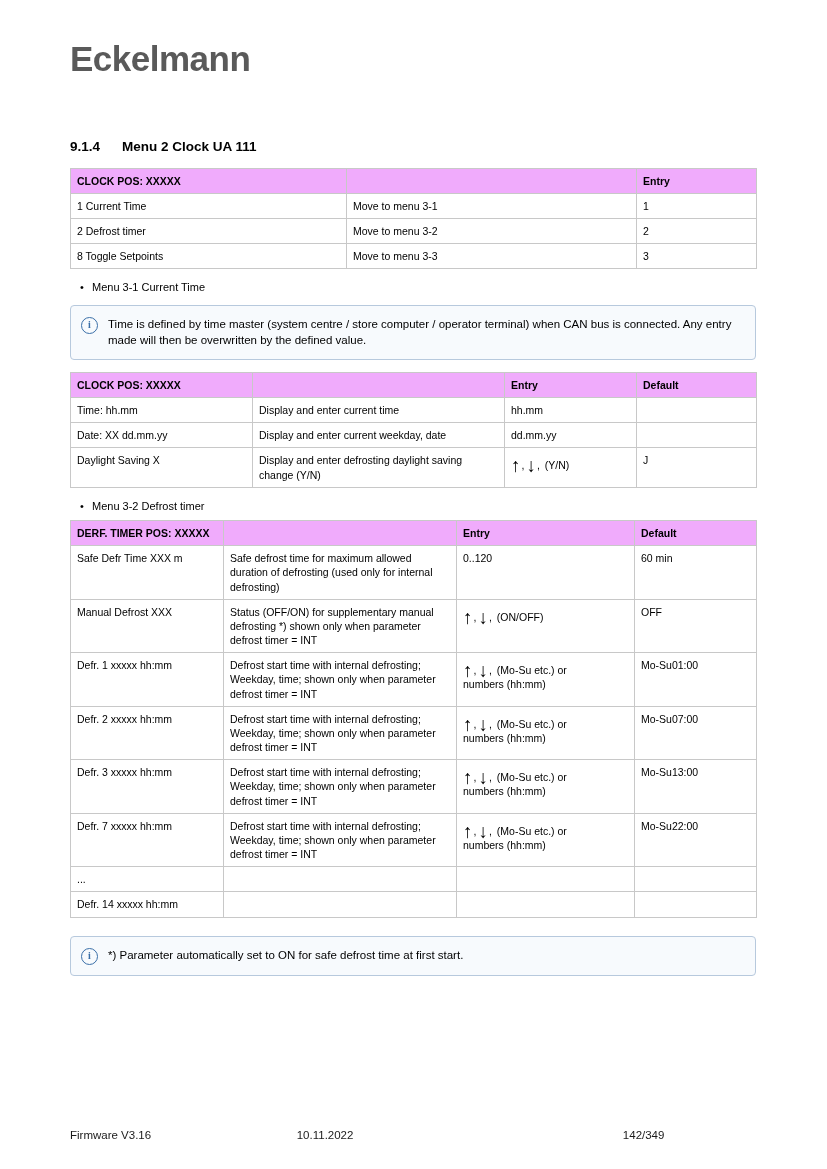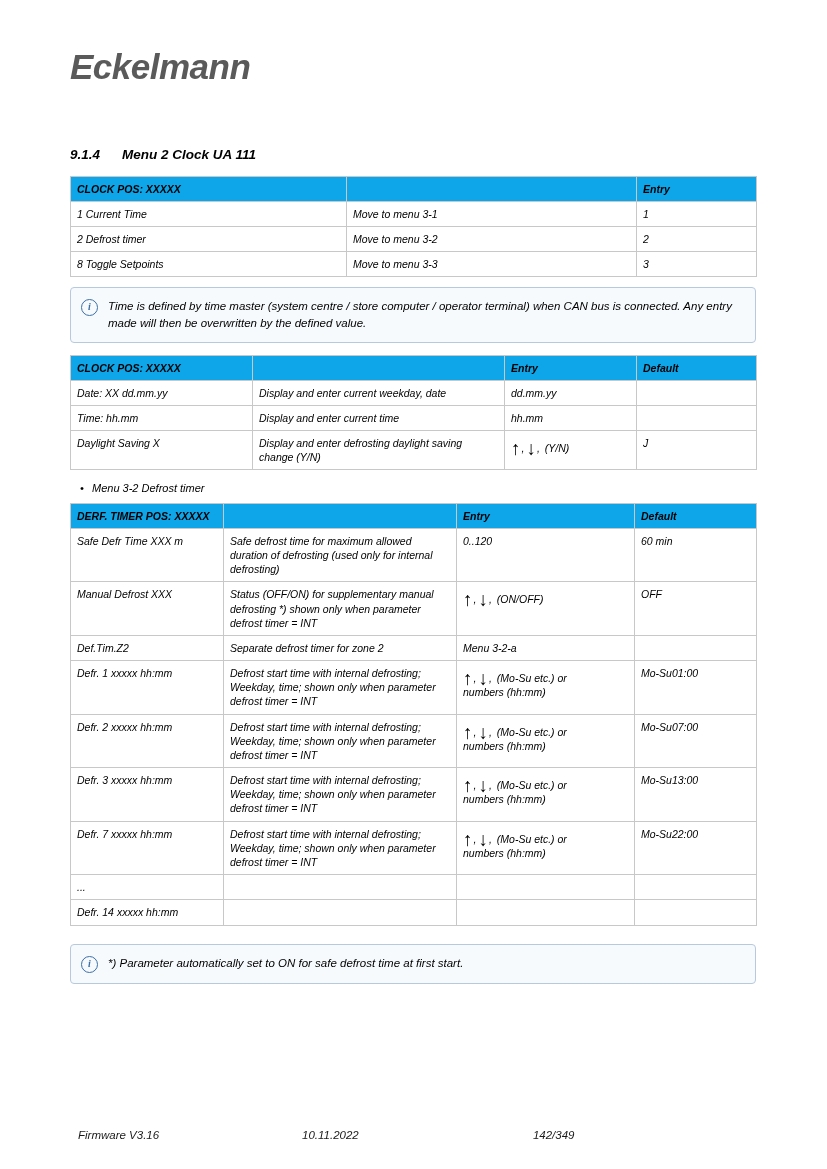--- a/index.html
+++ b/index.html
@@ -13,22 +13,21 @@
     font-family: "Liberation Sans", sans-serif;
     color: #000000;
     position: relative;
     overflow: hidden;
   }
   .page {
     position: relative;
     width: 827px;
     height: 1169px;
     box-sizing: border-box;
-    padding: 8px 70px;
-    font-style: italic;
+    padding: 0 70px;
   }
   .logo {
     font-size: 35px;
     font-weight: bold;
     color: #5a5a5a;
     letter-spacing: -0.5px;
     padding-top: 38px;
     line-height: 1.2;
   }
   h2.section-title {
@@ -49,21 +48,21 @@
   }
   table td, table th {
     border: 1px solid #c8c8c8;
     padding: 5px 6px;
     vertical-align: top;
     text-align: left;
     font-weight: normal;
     line-height: 1.35;
   }
   thead th {
-    background: #0ea5e9;
+    background: #f0abfc;
     font-weight: bold;
   }
   .bullet {
     font-size: 11px;
     margin: 11px 0 7px 22px;
     position: relative;
     line-height: 1.3;
   }
   .bullet::before {
     content: "\2022";
@@ -116,30 +115,30 @@
     font-size: 10.5px;
     margin: 0 2px 0 1px;
   }
   .arrows .tail {
     font-size: 10.5px;
     margin-left: 3px;
   }
 
   .footer {
     position: absolute;
-    left: 78px;
+    left: 70px;
     right: 70px;
     bottom: 28px;
     display: flex;
     font-size: 11.5px;
     color: #1a1a1a;
   }
   .footer .f-left { flex: 0 0 33%; }
   .footer .f-mid { flex: 0 0 34%; text-align: left; }
-  .footer .f-right { flex: 0 0 33%; text-align: left; }
+  .footer .f-right { flex: 0 0 33%; text-align: center; }
 
   .t1 col.c1 { width: 276px; }
   .t1 col.c2 { width: 290px; }
   .t1 col.c3 { width: 120px; }
 
   .t2 col.c1 { width: 182px; }
   .t2 col.c2 { width: 252px; }
   .t2 col.c3 { width: 132px; }
   .t2 col.c4 { width: 120px; }
 
@@ -184,20 +183,21 @@
         <td>2</td>
       </tr>
       <tr>
         <td>8 Toggle Setpoints</td>
         <td>Move to menu 3-3</td>
         <td>3</td>
       </tr>
     </tbody>
   </table>
 
+  <div class="bullet">Menu 3-1 Current Time</div>
 
   <div class="note">
     <div class="info-icon">i</div>
     <div class="note-text">Time is defined by time master (system centre / store computer / operator terminal) when CAN bus is connected. Any entry made will then be overwritten by the defined value.</div>
   </div>
 
   <table class="t2">
     <colgroup>
         <col class="c1">
         <col class="c2">
@@ -207,29 +207,29 @@
     <thead>
       <tr>
         <th>CLOCK POS: XXXXX</th>
         <th></th>
         <th>Entry</th>
         <th>Default</th>
       </tr>
     </thead>
     <tbody>
       <tr>
+        <td>Time: hh.mm</td>
+        <td>Display and enter current time</td>
+        <td>hh.mm</td>
+        <td></td>
+      </tr>
+      <tr>
         <td>Date: XX dd.mm.yy</td>
         <td>Display and enter current weekday, date</td>
         <td>dd.mm.yy</td>
-        <td></td>
-      </tr>
-      <tr>
-        <td>Time: hh.mm</td>
-        <td>Display and enter current time</td>
-        <td>hh.mm</td>
         <td></td>
       </tr>
       <tr>
         <td>Daylight Saving X</td>
         <td>Display and enter defrosting daylight saving change (Y/N)</td>
         <td>
           <span class="arrows">
             <span class="ar">↑</span><span class="sep">,</span><span class="ar">↓</span><span class="sep">,</span><span class="tail">(Y/N)</span>
           </span>
         </td>
@@ -268,26 +268,20 @@
         <td>Manual Defrost XXX</td>
         <td>Status (OFF/ON) for supplementary manual defrosting *) shown only when parameter defrost timer = INT</td>
         <td>
           <span class="arrows">
             <span class="ar">↑</span><span class="sep">,</span><span class="ar">↓</span><span class="sep">,</span><span class="tail">(ON/OFF)</span>
           </span>
         </td>
         <td>OFF</td>
       </tr>
 
-      <tr>
-        <td>Def.Tim.Z2</td>
-        <td>Separate defrost timer for zone 2</td>
-        <td>Menu 3-2-a</td>
-        <td></td>
-      </tr>
 
       <tr>
         <td>Defr. 1 xxxxx hh:mm</td>
         <td>Defrost start time with internal defrosting; Weekday, time; shown only when parameter defrost timer = INT</td>
         <td>
           <span class="arrows">
             <span class="ar">↑</span><span class="sep">,</span><span class="ar">↓</span><span class="sep">,</span><span class="tail">(Mo-Su etc.) or</span>
           </span>
           <div>numbers (hh:mm)</div>
         </td>

